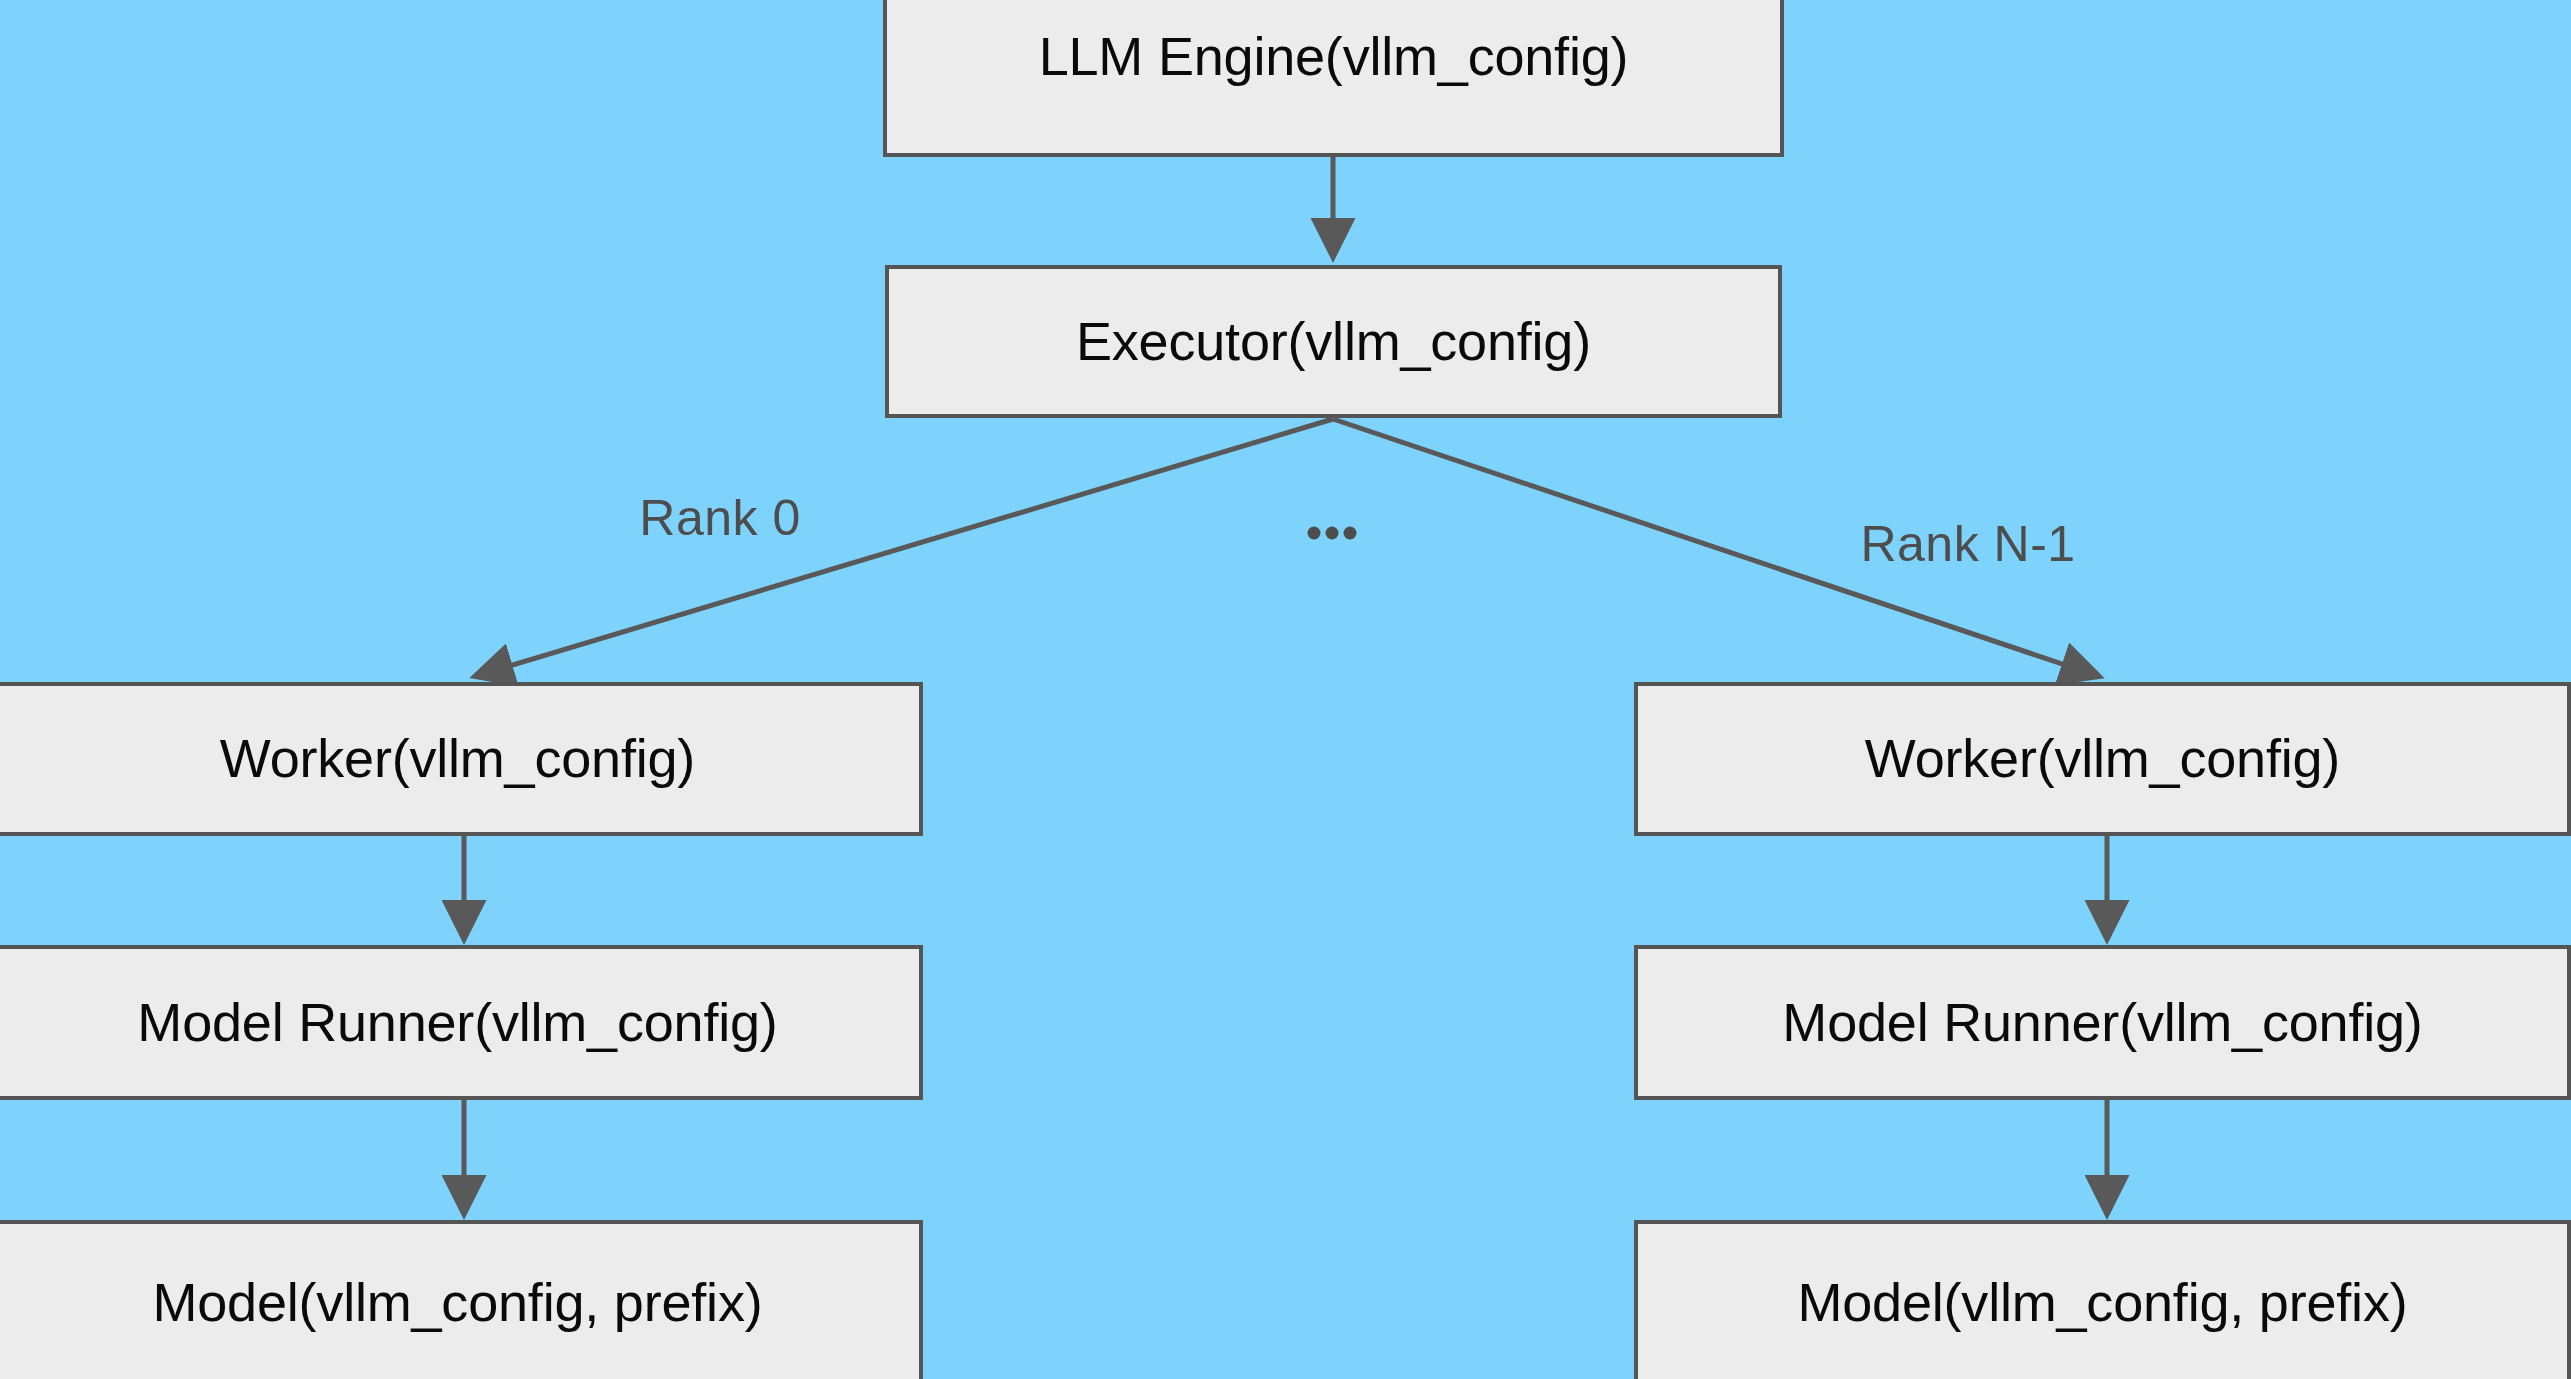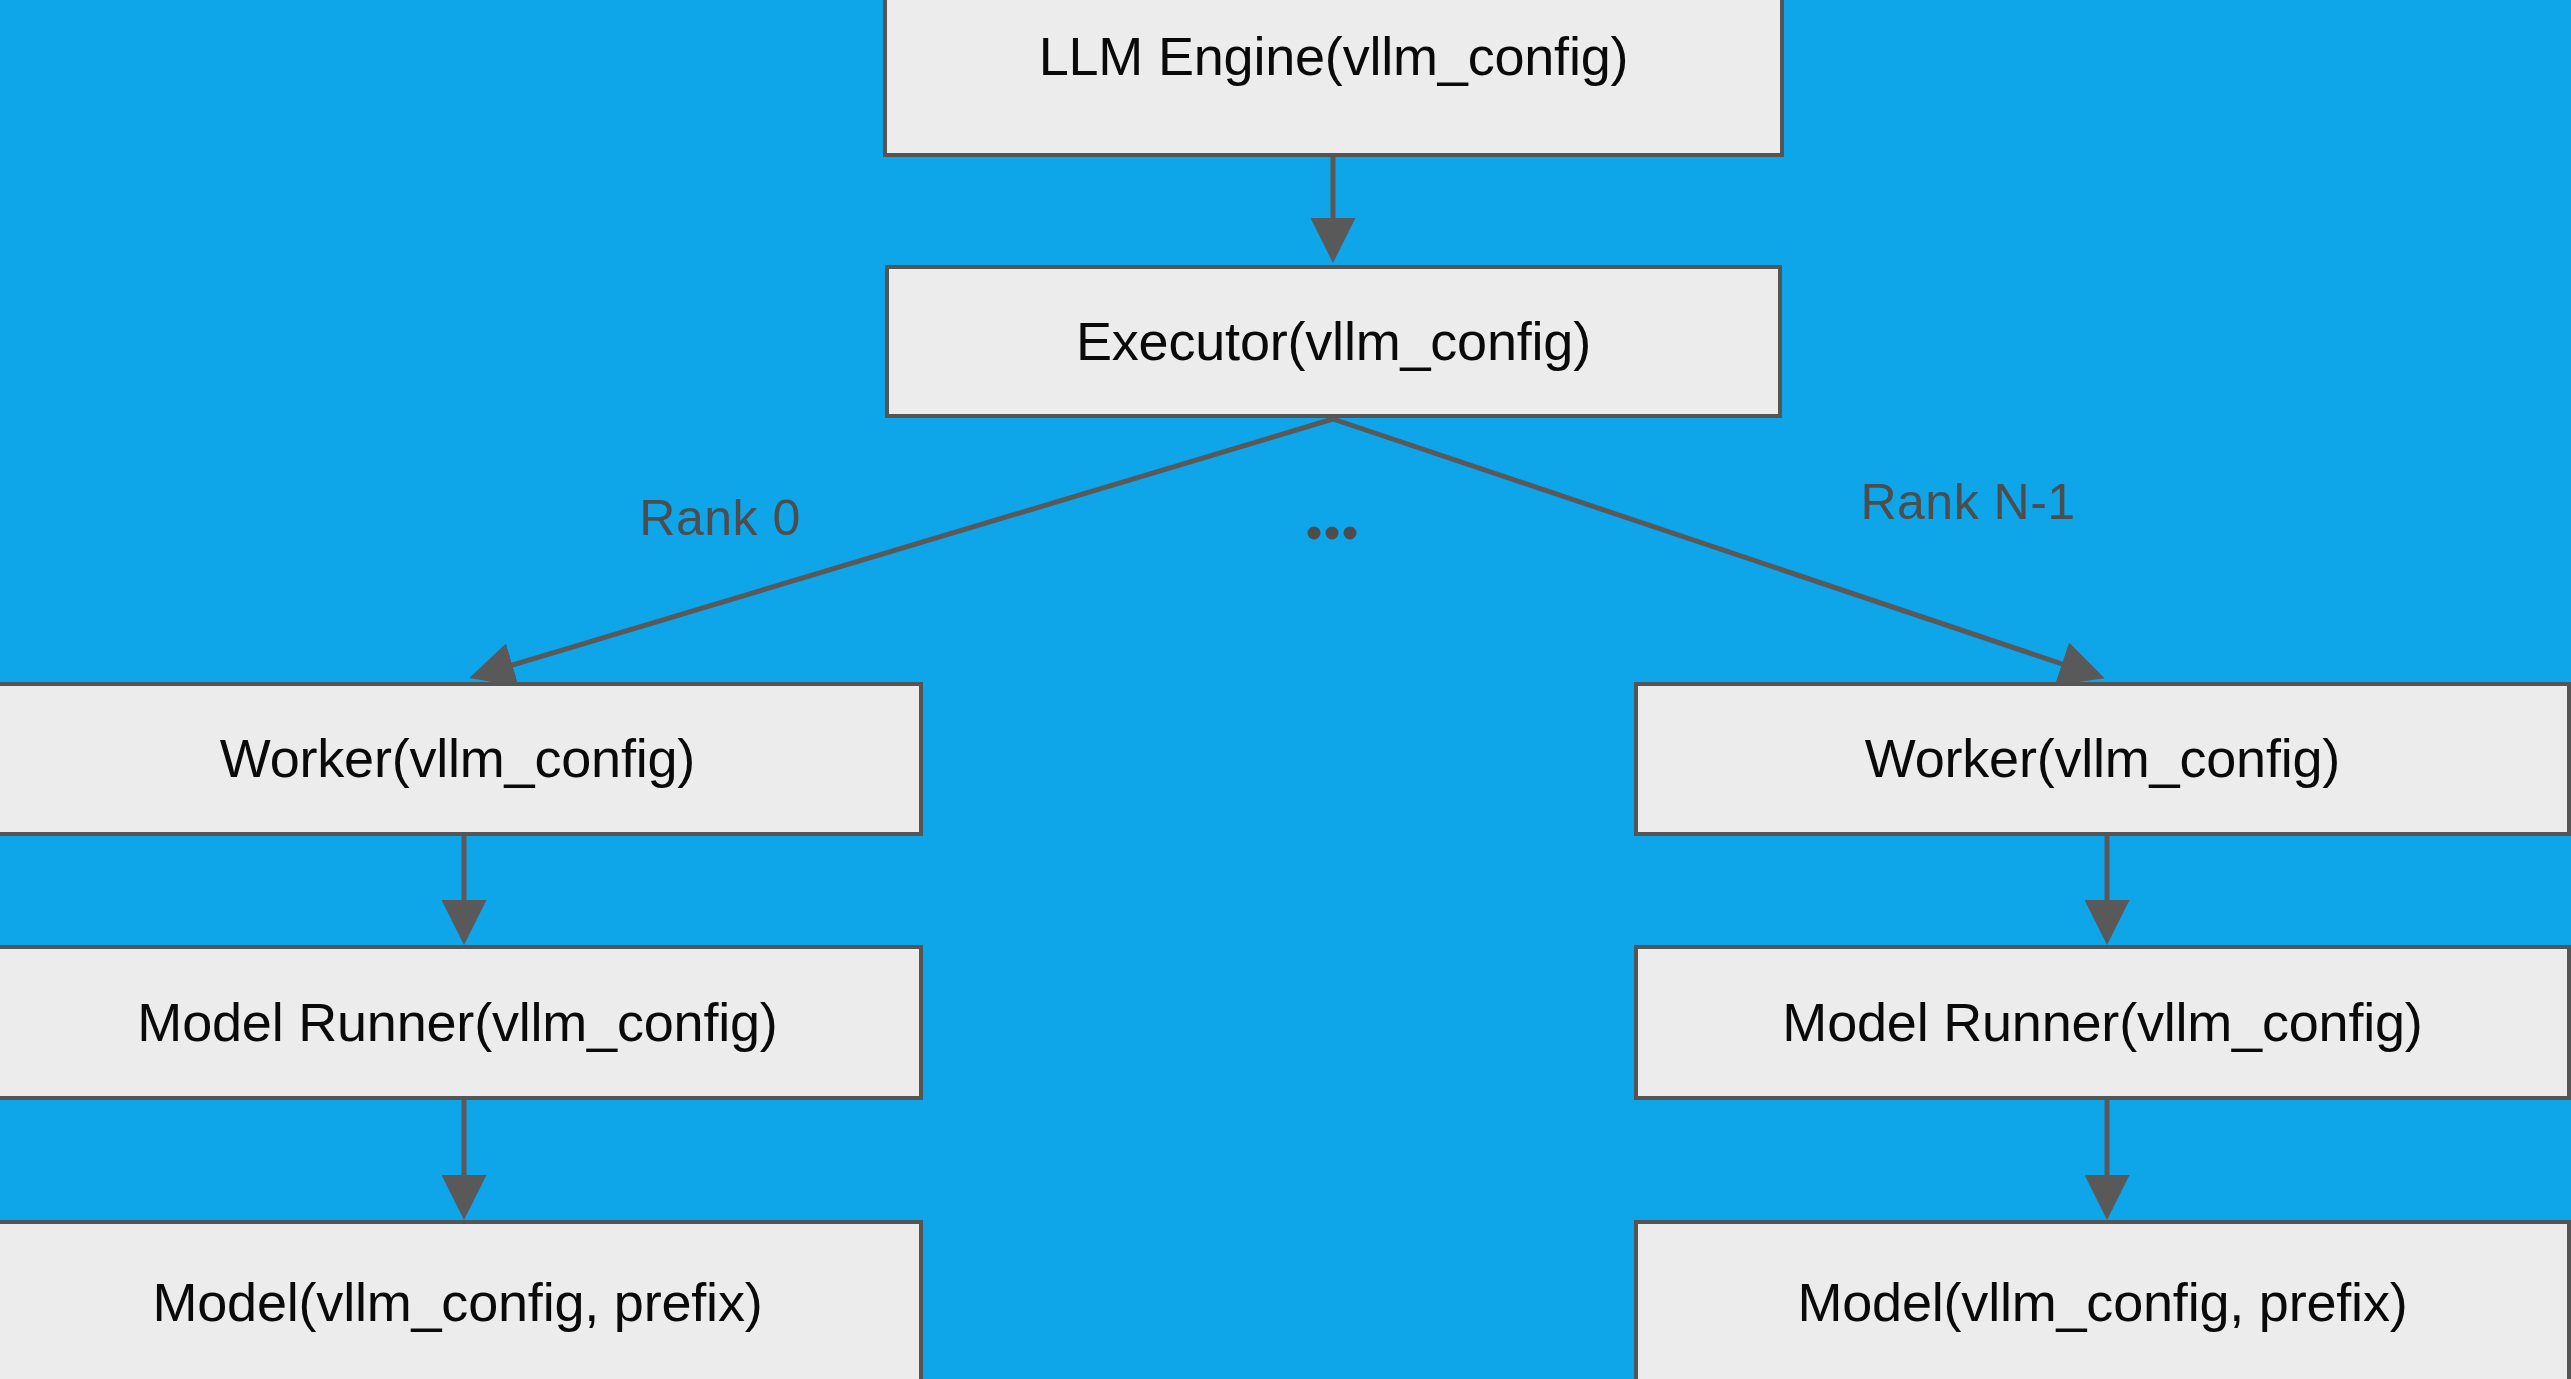--- a/index.html
+++ b/index.html
@@ -5,21 +5,21 @@
 <style>
   html, body {
     margin: 0;
     padding: 0;
     background: #000000;
   }
   #canvas {
     position: relative;
     width: 2571px;
     height: 1379px;
-    background: #0ea5e9;
+    background: #7dd3fc;
     overflow: hidden;
     font-family: "Liberation Sans", "DejaVu Sans", sans-serif;
   }
   #edge-layer {
     position: absolute;
     left: 0; top: 0;
     width: 2571px;
     height: 1379px;
     pointer-events: none;
   }
@@ -68,21 +68,21 @@
   #node-llm-engine    { left: 883px;  top: -44px;  width: 901px; height: 201px; }
   #node-executor      { left: 885px;  top: 265px;  width: 897px; height: 153px; }
   #node-worker-0      { left: -8px;   top: 682px;  width: 931px; height: 154px; }
   #node-worker-n      { left: 1634px; top: 682px;  width: 937px; height: 154px; }
   #node-runner-0      { left: -8px;   top: 945px;  width: 931px; height: 155px; }
   #node-runner-n      { left: 1634px; top: 945px;  width: 937px; height: 155px; }
   #node-model-0       { left: -8px;   top: 1220px; width: 931px; height: 166px; }
   #node-model-n       { left: 1634px; top: 1220px; width: 937px; height: 166px; }
 
   #label-rank-0 { left: 720px;  top: 518px; text-align: center; }
-  #label-rank-n { left: 1968px; top: 502px; }
+  #label-rank-n { left: 1968px; top: 544px; }
   #label-dots   { left: 1332px; top: 533px; }
 </style>
 </head>
 <body>
 
 <div id="canvas">
 
   <svg id="edge-layer" viewBox="0 0 2571 1379" width="2571" height="1379" xmlns="http://www.w3.org/2000/svg">
     <defs>
       <marker id="arrowhead" markerWidth="9" markerHeight="9" refX="7.6" refY="4.5" orient="auto" markerUnits="strokeWidth">

